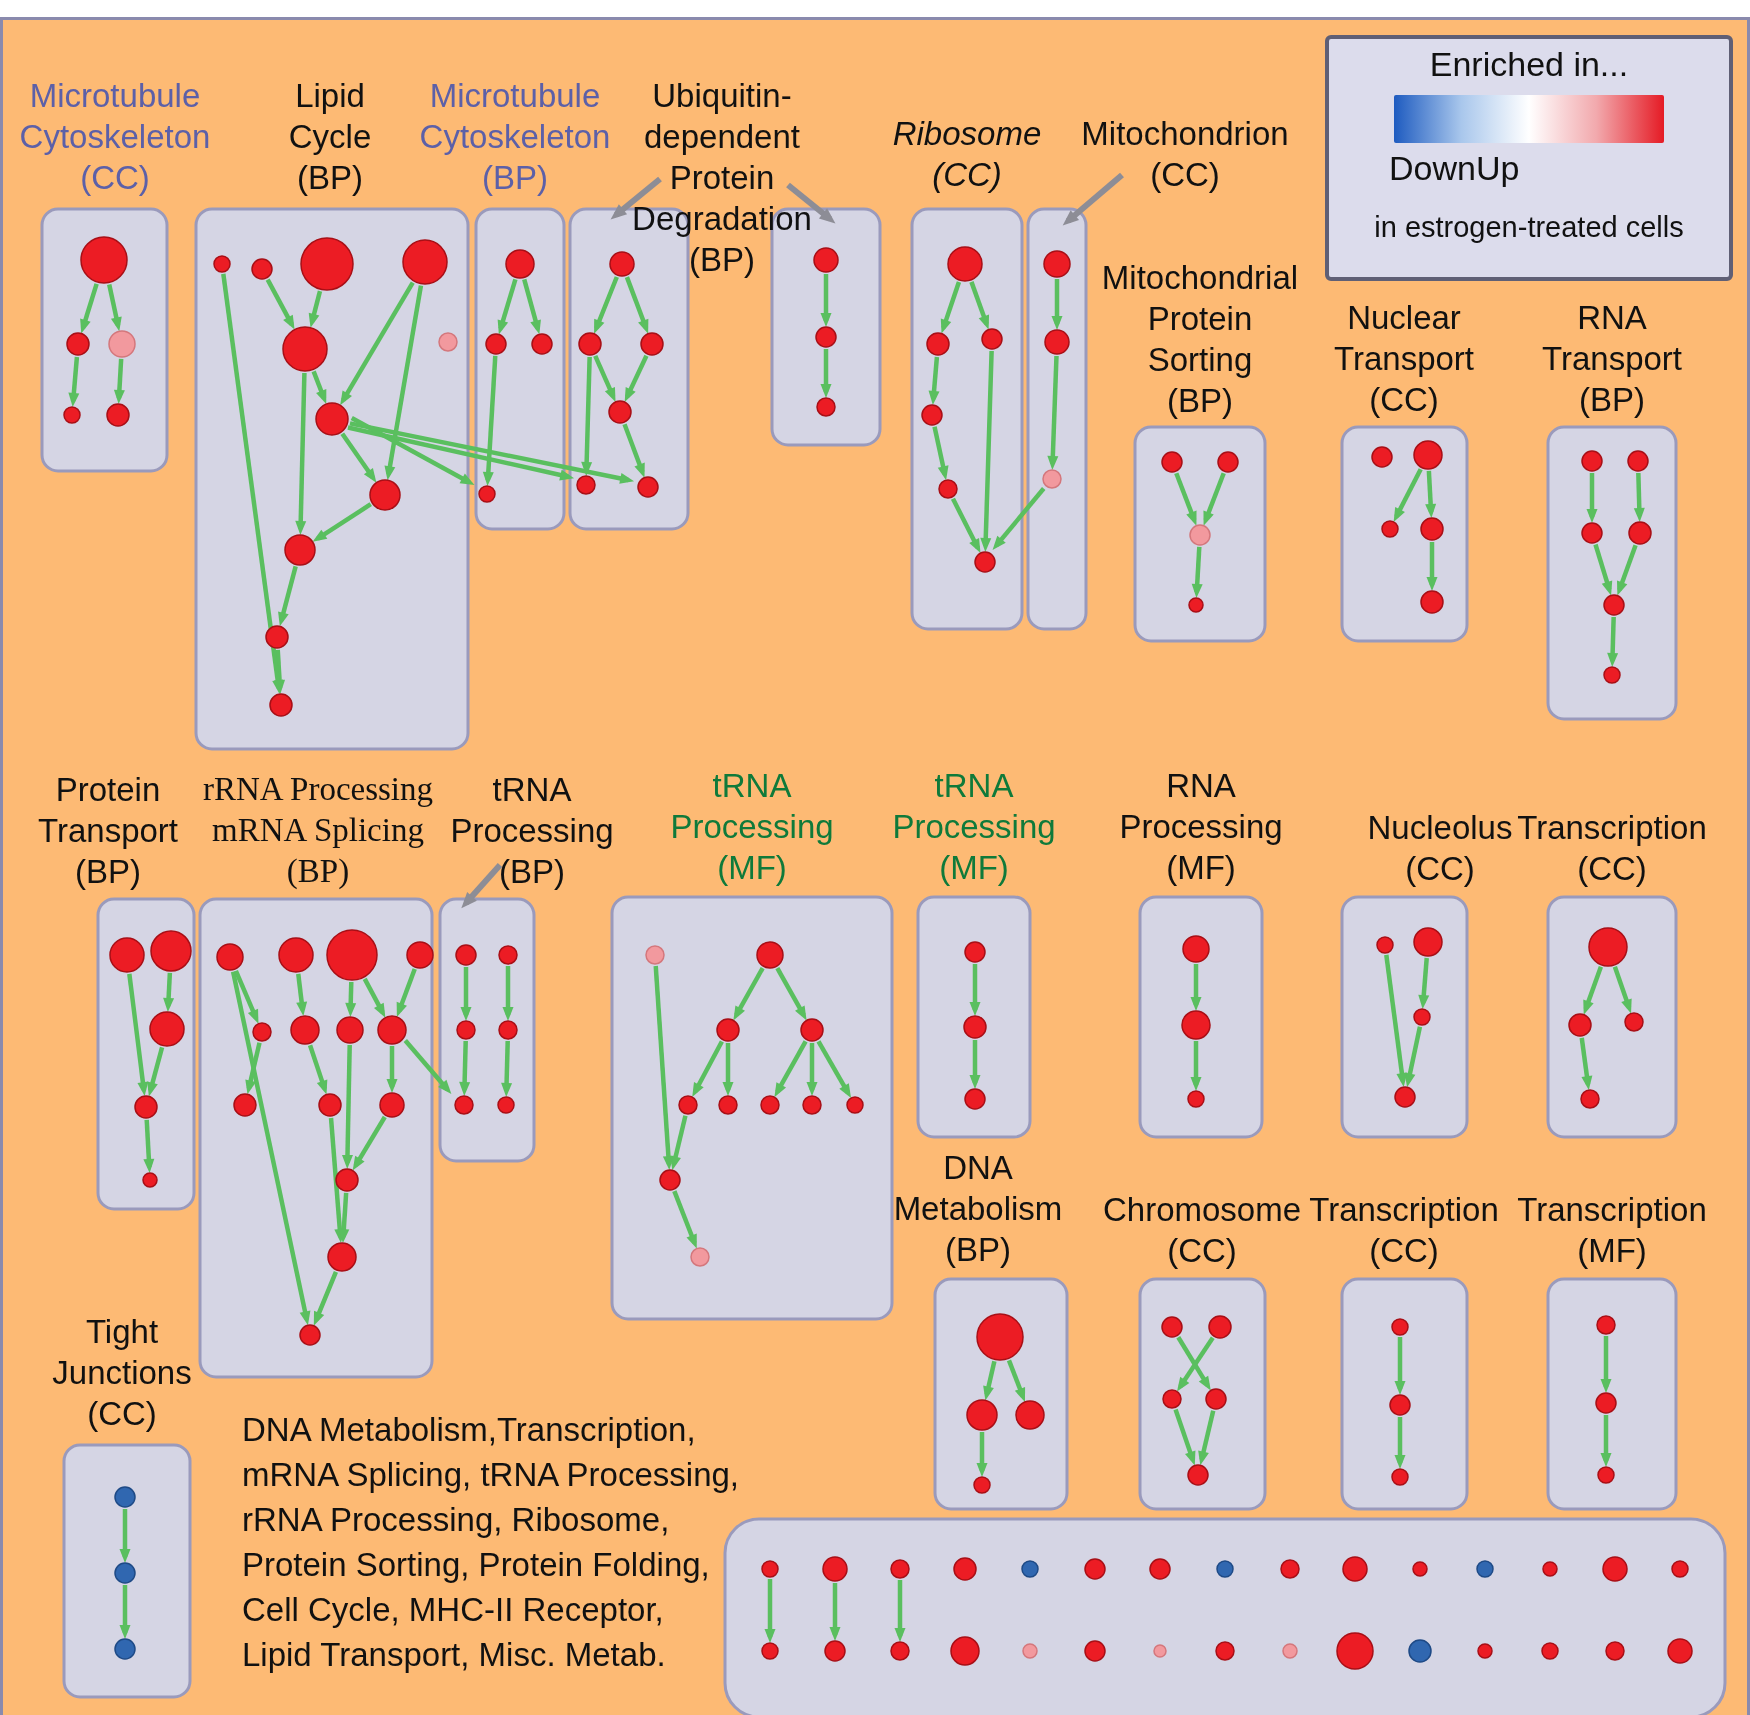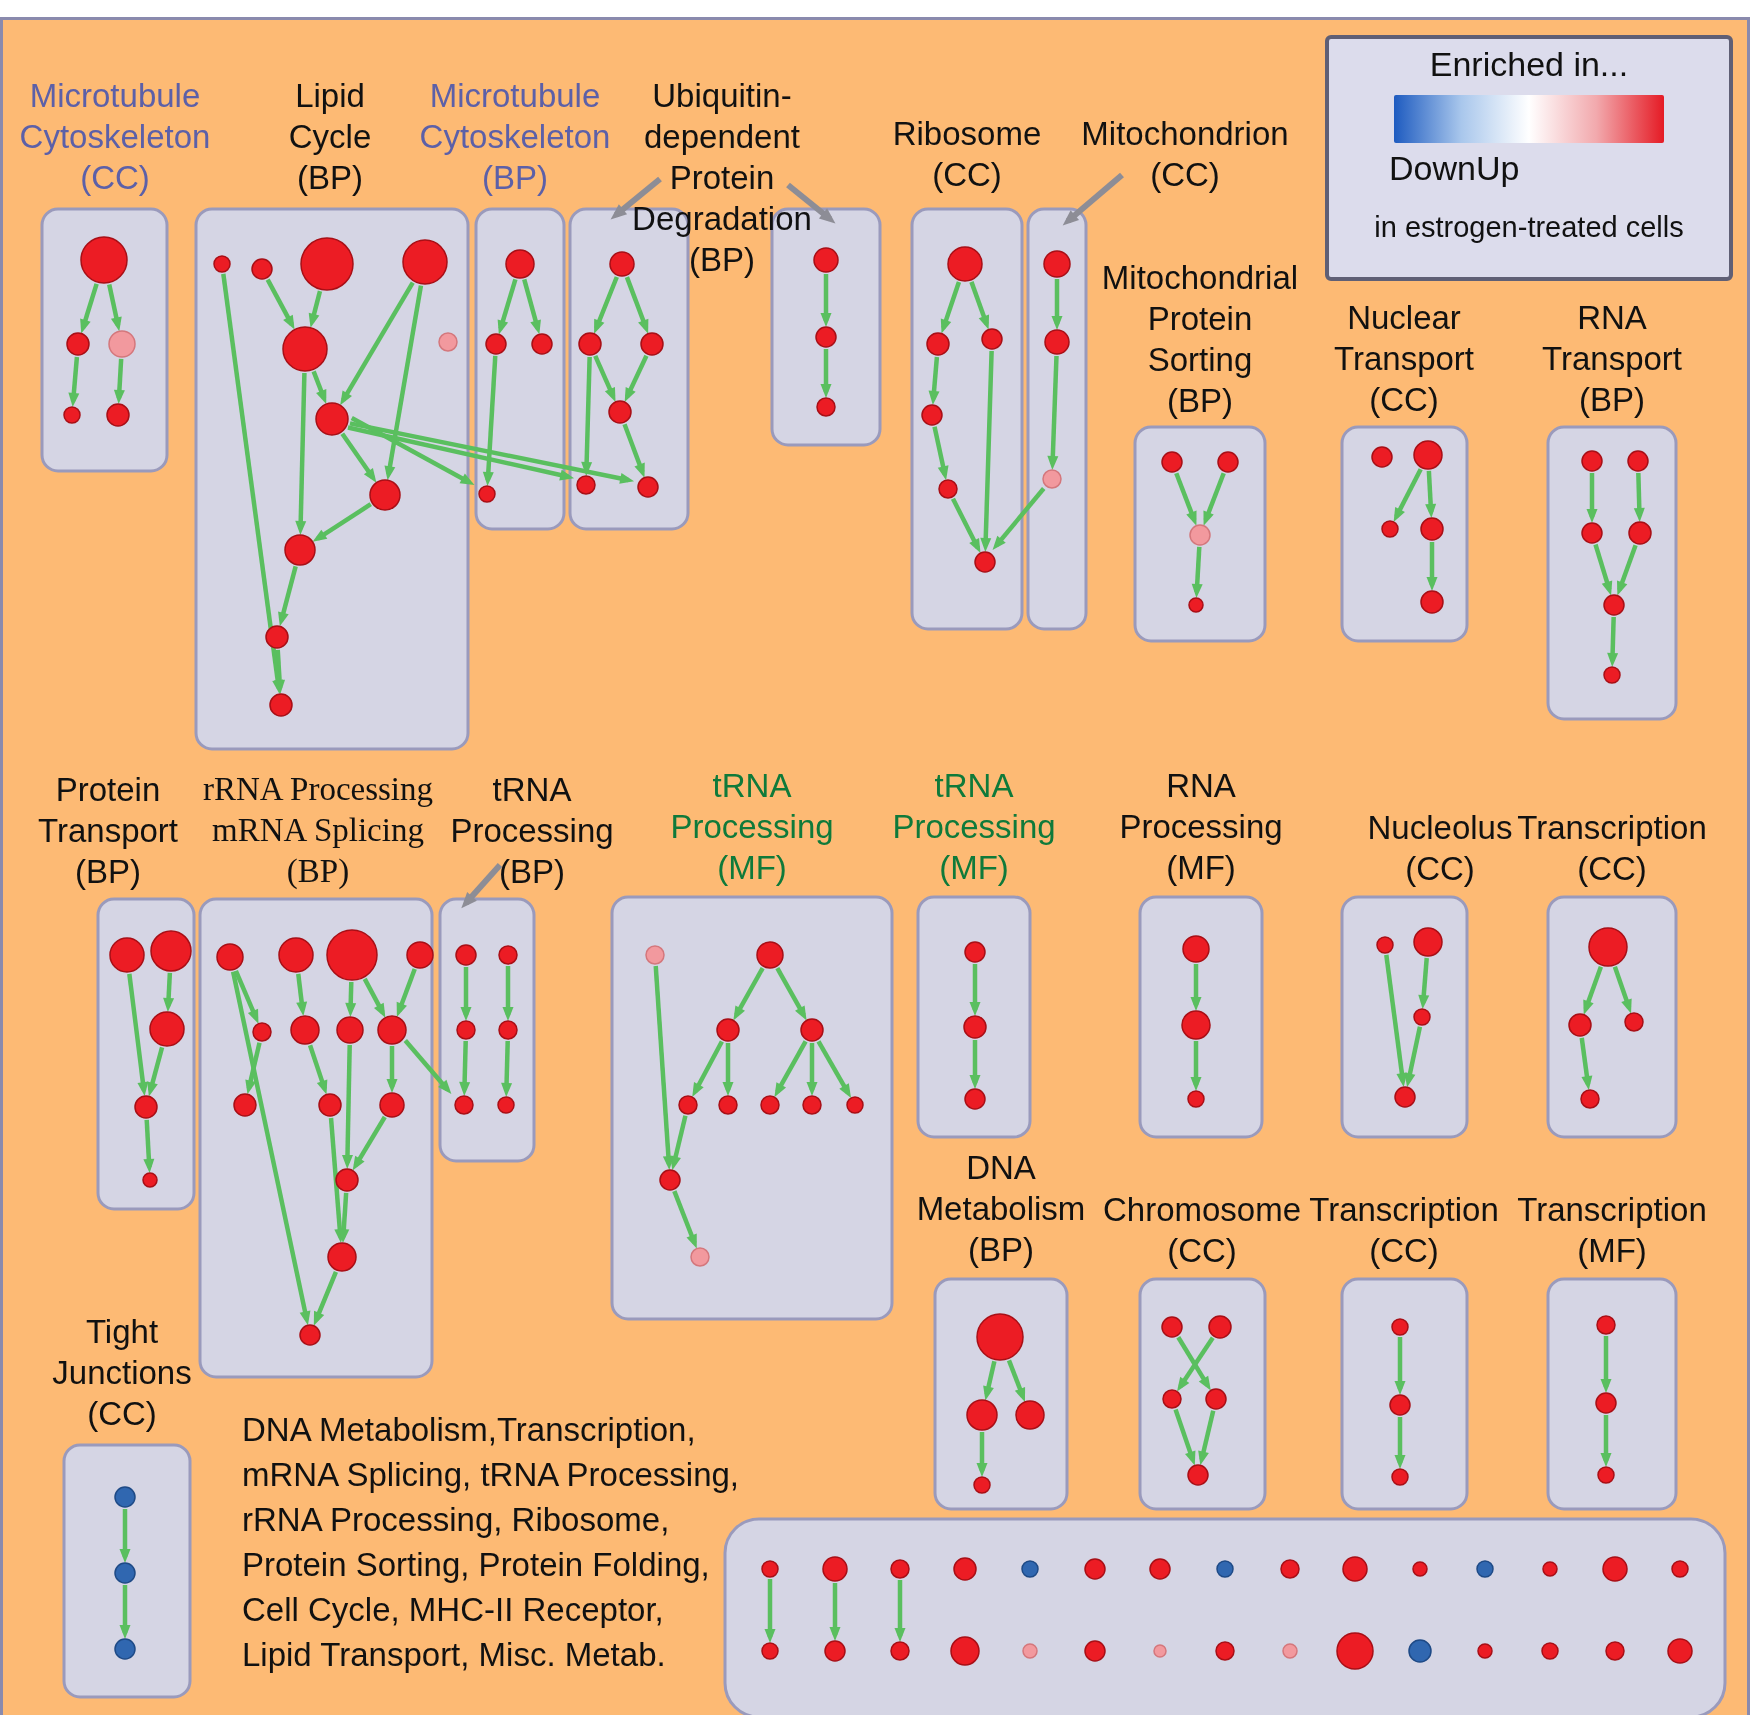--- a/index.html
+++ b/index.html
@@ -382,21 +382,21 @@
 Cycle
 (BP)</div>
     <div class="group-label" style="left: 515px; top: 58px; color: rgb(92, 96, 168);">Microtubule
 Cytoskeleton
 (BP)</div>
     <div class="group-label" style="left: 722px; top: 58px; color: rgb(17, 17, 17);">Ubiquitin-
 dependent
 Protein
 Degradation
 (BP)</div>
-    <div class="group-label" style="left: 967px; top: 96px; color: rgb(17, 17, 17);">Ribosome
+    <div class="group-label" style="left: 967px; top: 96px; color: rgb(17, 17, 17); font-style: italic;">Ribosome
 (CC)</div>
     <div class="group-label" style="left: 1185px; top: 96px; color: rgb(17, 17, 17);">Mitochondrion
 (CC)</div>
     <div class="group-label" style="left: 1200px; top: 240px; color: rgb(17, 17, 17);">Mitochondrial
 Protein
 Sorting
 (BP)</div>
     <div class="group-label" style="left: 1404px; top: 280px; color: rgb(17, 17, 17);">Nuclear
 Transport
 (CC)</div>
@@ -418,21 +418,21 @@
     <div class="group-label" style="left: 974px; top: 748px; color: rgb(15, 122, 58);">tRNA
 Processing
 (MF)</div>
     <div class="group-label" style="left: 1201px; top: 748px; color: rgb(17, 17, 17);">RNA
 Processing
 (MF)</div>
     <div class="group-label" style="left: 1440px; top: 790px; color: rgb(17, 17, 17);">Nucleolus
 (CC)</div>
     <div class="group-label" style="left: 1612px; top: 790px; color: rgb(17, 17, 17);">Transcription
 (CC)</div>
-    <div class="group-label" style="left: 1001px; top: 1130px; color: rgb(17, 17, 17);">DNA
+    <div class="group-label" style="left: 978px; top: 1130px; color: rgb(17, 17, 17);">DNA
 Metabolism
 (BP)</div>
     <div class="group-label" style="left: 1202px; top: 1172px; color: rgb(17, 17, 17);">Chromosome
 (CC)</div>
     <div class="group-label" style="left: 1404px; top: 1172px; color: rgb(17, 17, 17);">Transcription
 (CC)</div>
     <div class="group-label" style="left: 1612px; top: 1172px; color: rgb(17, 17, 17);">Transcription
 (MF)</div>
     <div class="group-label" style="left: 122px; top: 1294px; color: rgb(17, 17, 17);">Tight
 Junctions

